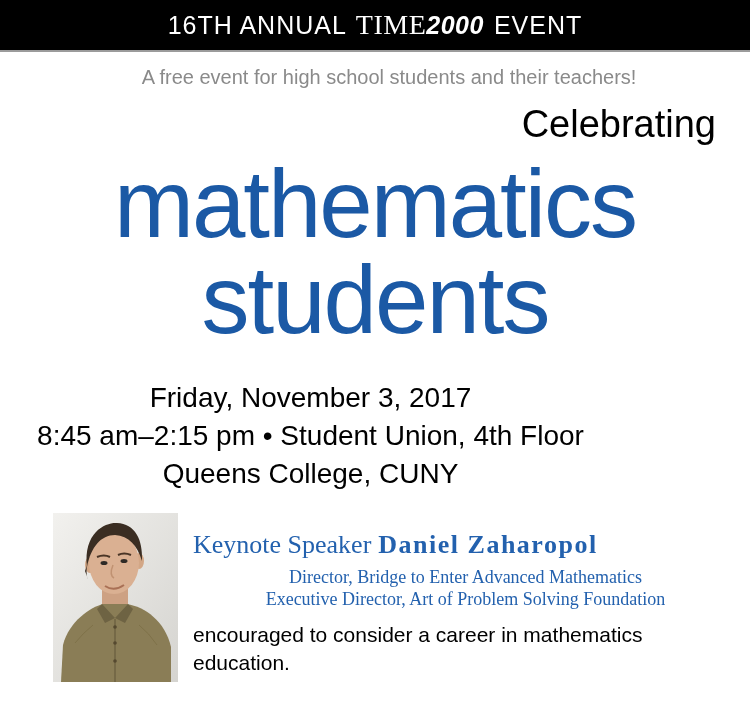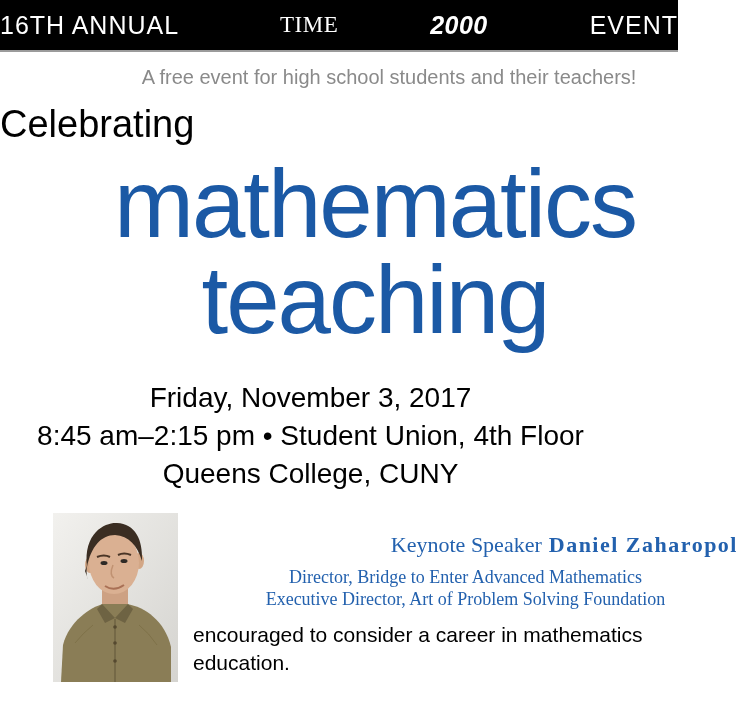--- a/index.html
+++ b/index.html
@@ -16,42 +16,42 @@
   body{font-family:"Liberation Sans",sans-serif;}
   .flyer{
     position:relative;
     width:750px;height:708px;
     background:#ffffff;
     overflow:hidden;
     margin:0 auto;
   }
   
   .banner{
-    position:absolute;top:0;left:0;width:678px;height:52px;
+    position:absolute;top:0;left:0;width:750px;height:52px;
     background:var(--banner_bg);
     border-bottom:2px solid var(--banner_underline);
-    display:flex;align-items:center;justify-content:space-between;
+    display:flex;align-items:center;justify-content:center;
     color:var(--banner_text);
     font-size:25px;letter-spacing:1px;white-space:pre;
   }
-  .banner .serif{font-family:"Liberation Serif",serif;font-size:23px;letter-spacing:0.5px;}
+  .banner .serif{font-family:"Liberation Serif",serif;font-size:28px;letter-spacing:0.5px;}
   .banner .year{font-weight:bold;letter-spacing:0.5px;font-style:italic;}
   .banner .pad-r{margin-right:9px;}
   .banner .pad-l{margin-left:10px;}
   
   .tagline{
     position:absolute;top:64px;left:14px;width:750px;
     text-align:center;
     font-size:20px;line-height:26px;
     color:var(--tagline_gray);
   }
   
   .kicker{
     position:absolute;top:102px;left:0;width:716px;
-    text-align:left;
+    text-align:right;
     font-size:38px;line-height:44px;
     color:var(--body_black);
   }
   .big-word{
     position:absolute;left:0;width:750px;
     text-align:center;
     font-size:96px;line-height:96px;
     letter-spacing:-2px;
     color:var(--title_blue);
   }
@@ -68,24 +68,23 @@
   .photo{
     position:absolute;top:513px;left:53px;
     width:125px;height:169px;
   }
   .photo svg{display:block;width:100%;height:100%;}
   .speaker-col{
     position:absolute;top:530px;left:193px;width:545px;
   }
   .speaker-heading{
     font-family:"Liberation Serif",serif;
-    font-size:22px;line-height:30px;
+    font-size:26px;line-height:30px;
     color:var(--speaker_blue);
     white-space:nowrap;
-    text-align:right;
   }
   .speaker-heading .name{
     font-weight:bold;letter-spacing:1.5px;margin-left:7px;
   }
   .speaker-roles{
     margin-top:6px;
     font-family:"Liberation Serif",serif;
     font-size:18px;line-height:22px;
     color:var(--speaker_blue);
     text-align:center;
@@ -102,21 +101,21 @@
 <div class="flyer">
 
   <header class="banner">
     <span class="pad-r">16TH ANNUAL</span><span class="serif">TIME</span><span class="year">2000</span><span class="pad-l">EVENT</span>
   </header>
 
   <div class="tagline">A free event for high school students and their teachers!</div>
 
   <div class="kicker">Celebrating</div>
   <div class="big-word w1">mathematics</div>
-  <div class="big-word w2">teaching</div>
+  <div class="big-word w2">students</div>
 
   <div class="details">
     <div>Friday, November 3, 2017</div>
     <div>8:45 am–2:15 pm • Student Union, 4th Floor</div>
     <div>Queens College, CUNY</div>
   </div>
 
   <div class="photo">
     <svg viewBox="0 0 125 169" preserveAspectRatio="none">
       <defs>

